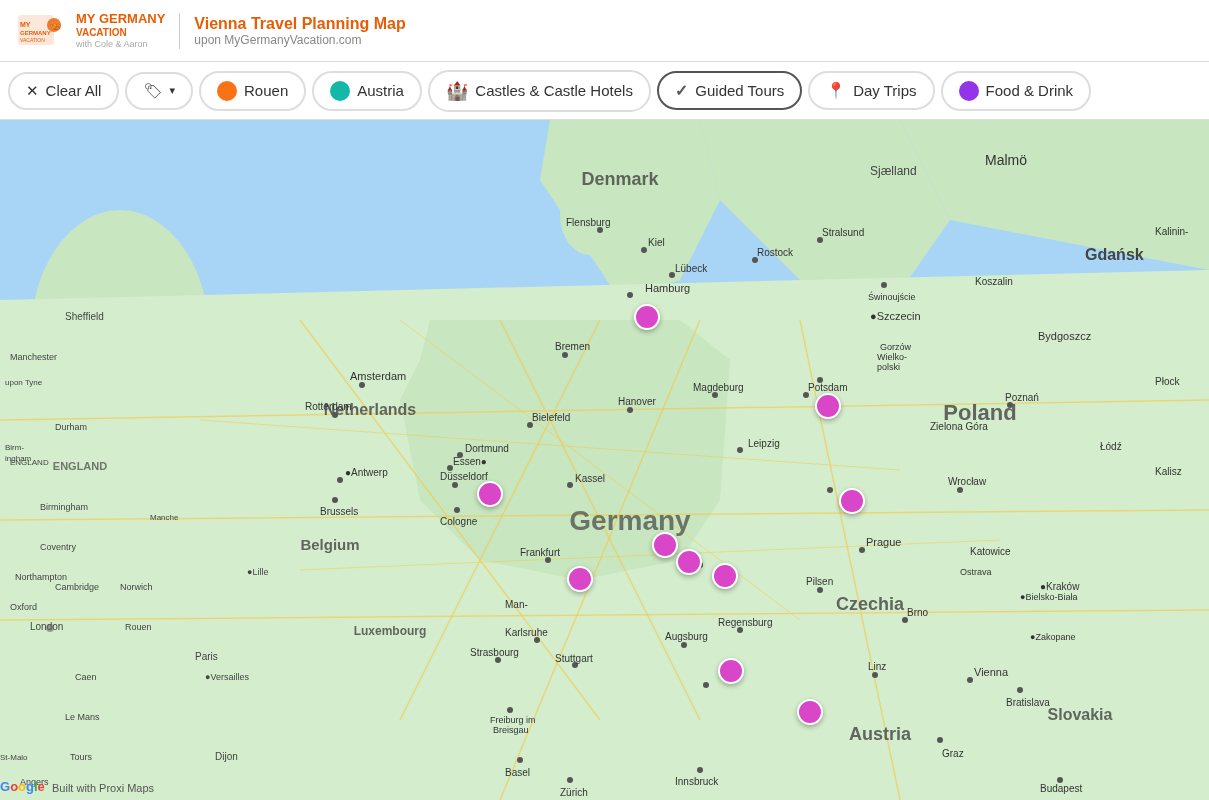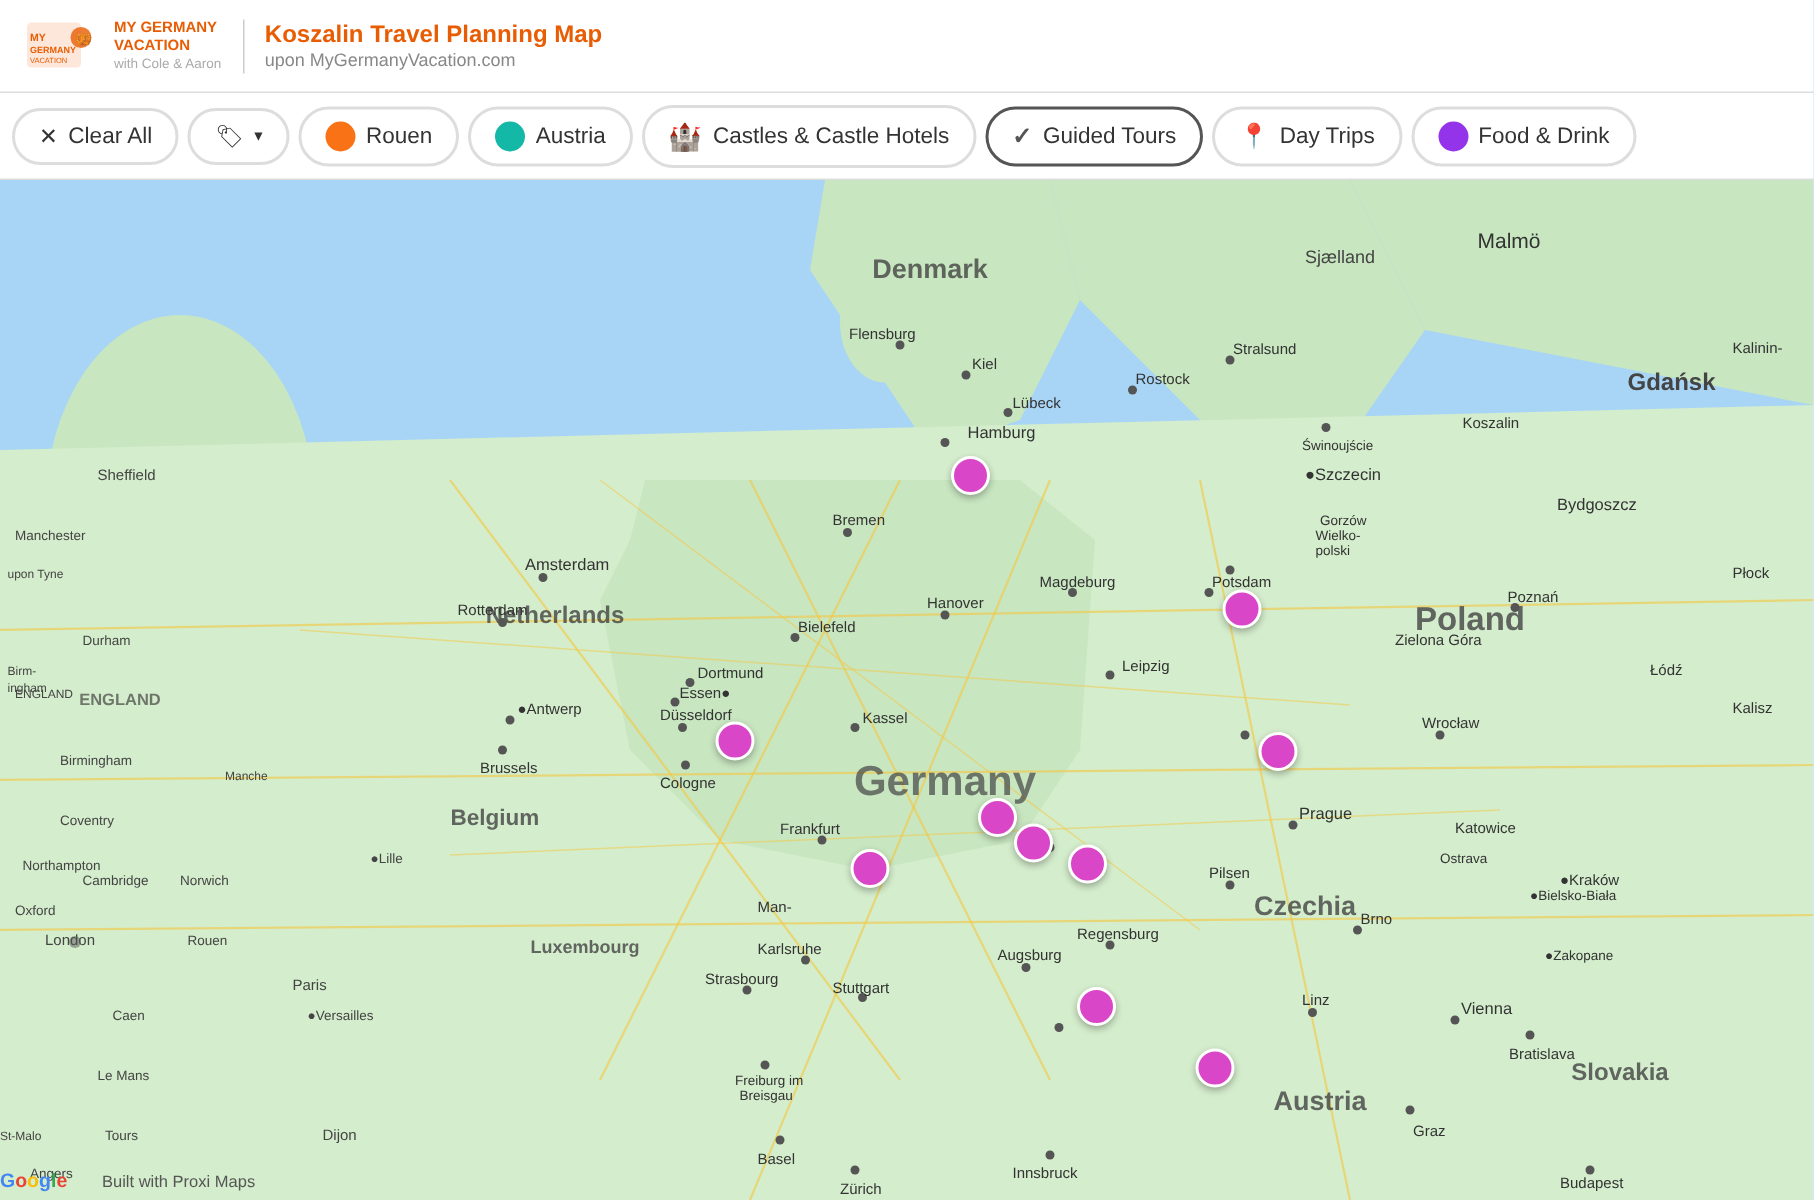--- a/index.html
+++ b/index.html
@@ -21,21 +21,21 @@
       display: flex;
       align-items: center;
       gap: 12px;
     }
     #logo-text-block {
       display: flex;
       flex-direction: column;
       line-height: 1.2;
     }
     #logo-brand {
-      font-size: 10px;
+      font-size: 13px;
       font-weight: bold;
       color: #333;
     }
     #logo-brand span { color: #e85d04; }
     #header-divider {
       width: 1px;
       height: 36px;
       background: #ccc;
       margin: 0 14px;
     }
@@ -130,21 +130,21 @@
     #google-logo span:first-child { color: #4285F4; }
     #google-logo span:nth-child(2) { color: #EA4335; }
     #google-logo span:nth-child(3) { color: #FBBC05; }
     #google-logo span:nth-child(4) { color: #4285F4; }
     #google-logo span:nth-child(5) { color: #34A853; }
     #google-logo span:nth-child(6) { color: #EA4335; }
 
     #map-credit {
       position: absolute;
       bottom: 6px;
-      left: 68px;
+      left: 52px;
       font-size: 11px;
       color: #555;
       z-index: 200;
       text-align: center;
     }
 
     
     .check-icon {
       color: #555;
       font-size: 16px;
@@ -175,21 +175,21 @@
     <div id="logo-text-block">
       <div id="logo-brand">
         <span>MY </span><span style="color:#e85d04">GERMANY</span>
       </div>
       <div id="logo-sub" style="font-size:10px;font-weight:bold;color:#e85d04;">VACATION</div>
       <div id="logo-tagline" style="font-size:9px;color:#aaa;">with Cole &amp; Aaron</div>
     </div>
   </div>
   <div id="header-divider"></div>
   <div id="site-title-block">
-    <div id="site-title">Koszalin Travel Planning Map</div>
+    <div id="site-title">Vienna Travel Planning Map</div>
     <div id="site-url">upon MyGermanyVacation.com</div>
   </div>
 </div>
 
 <div id="toolbar">
 
   <button class="toolbar-btn">
     <span style="font-size:15px;">✕</span>
     <span>Clear All</span>
   </button>

